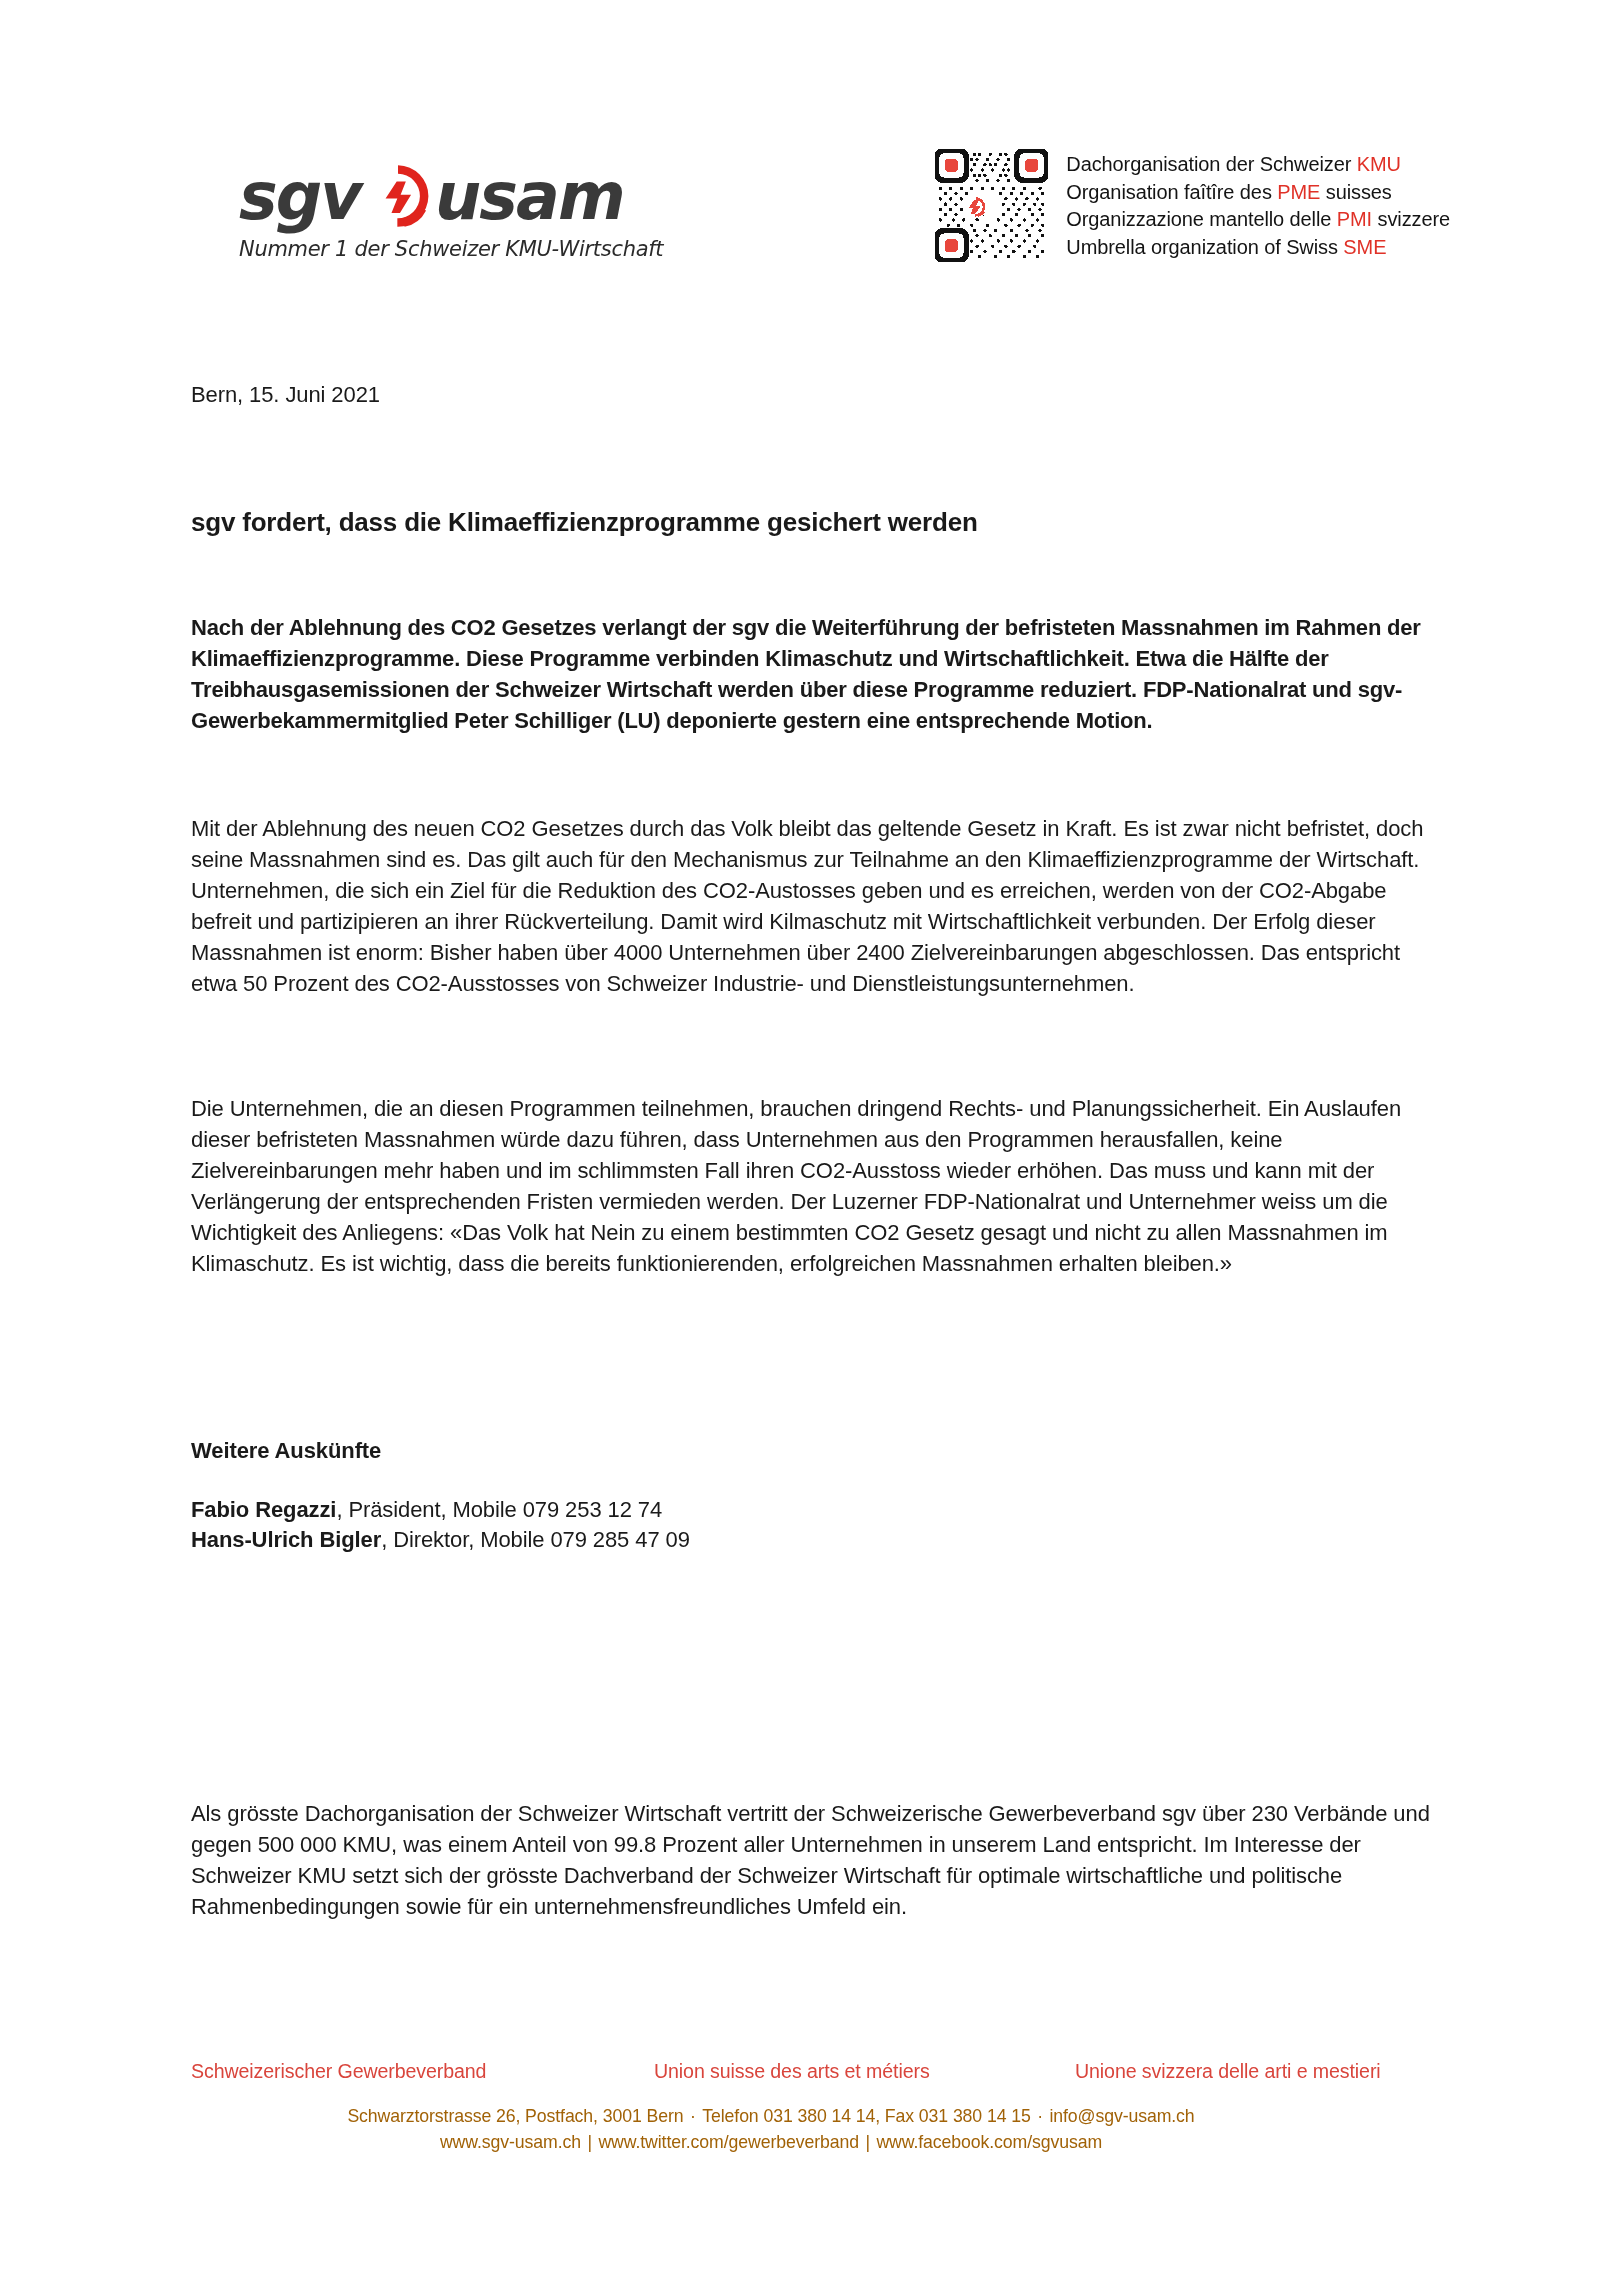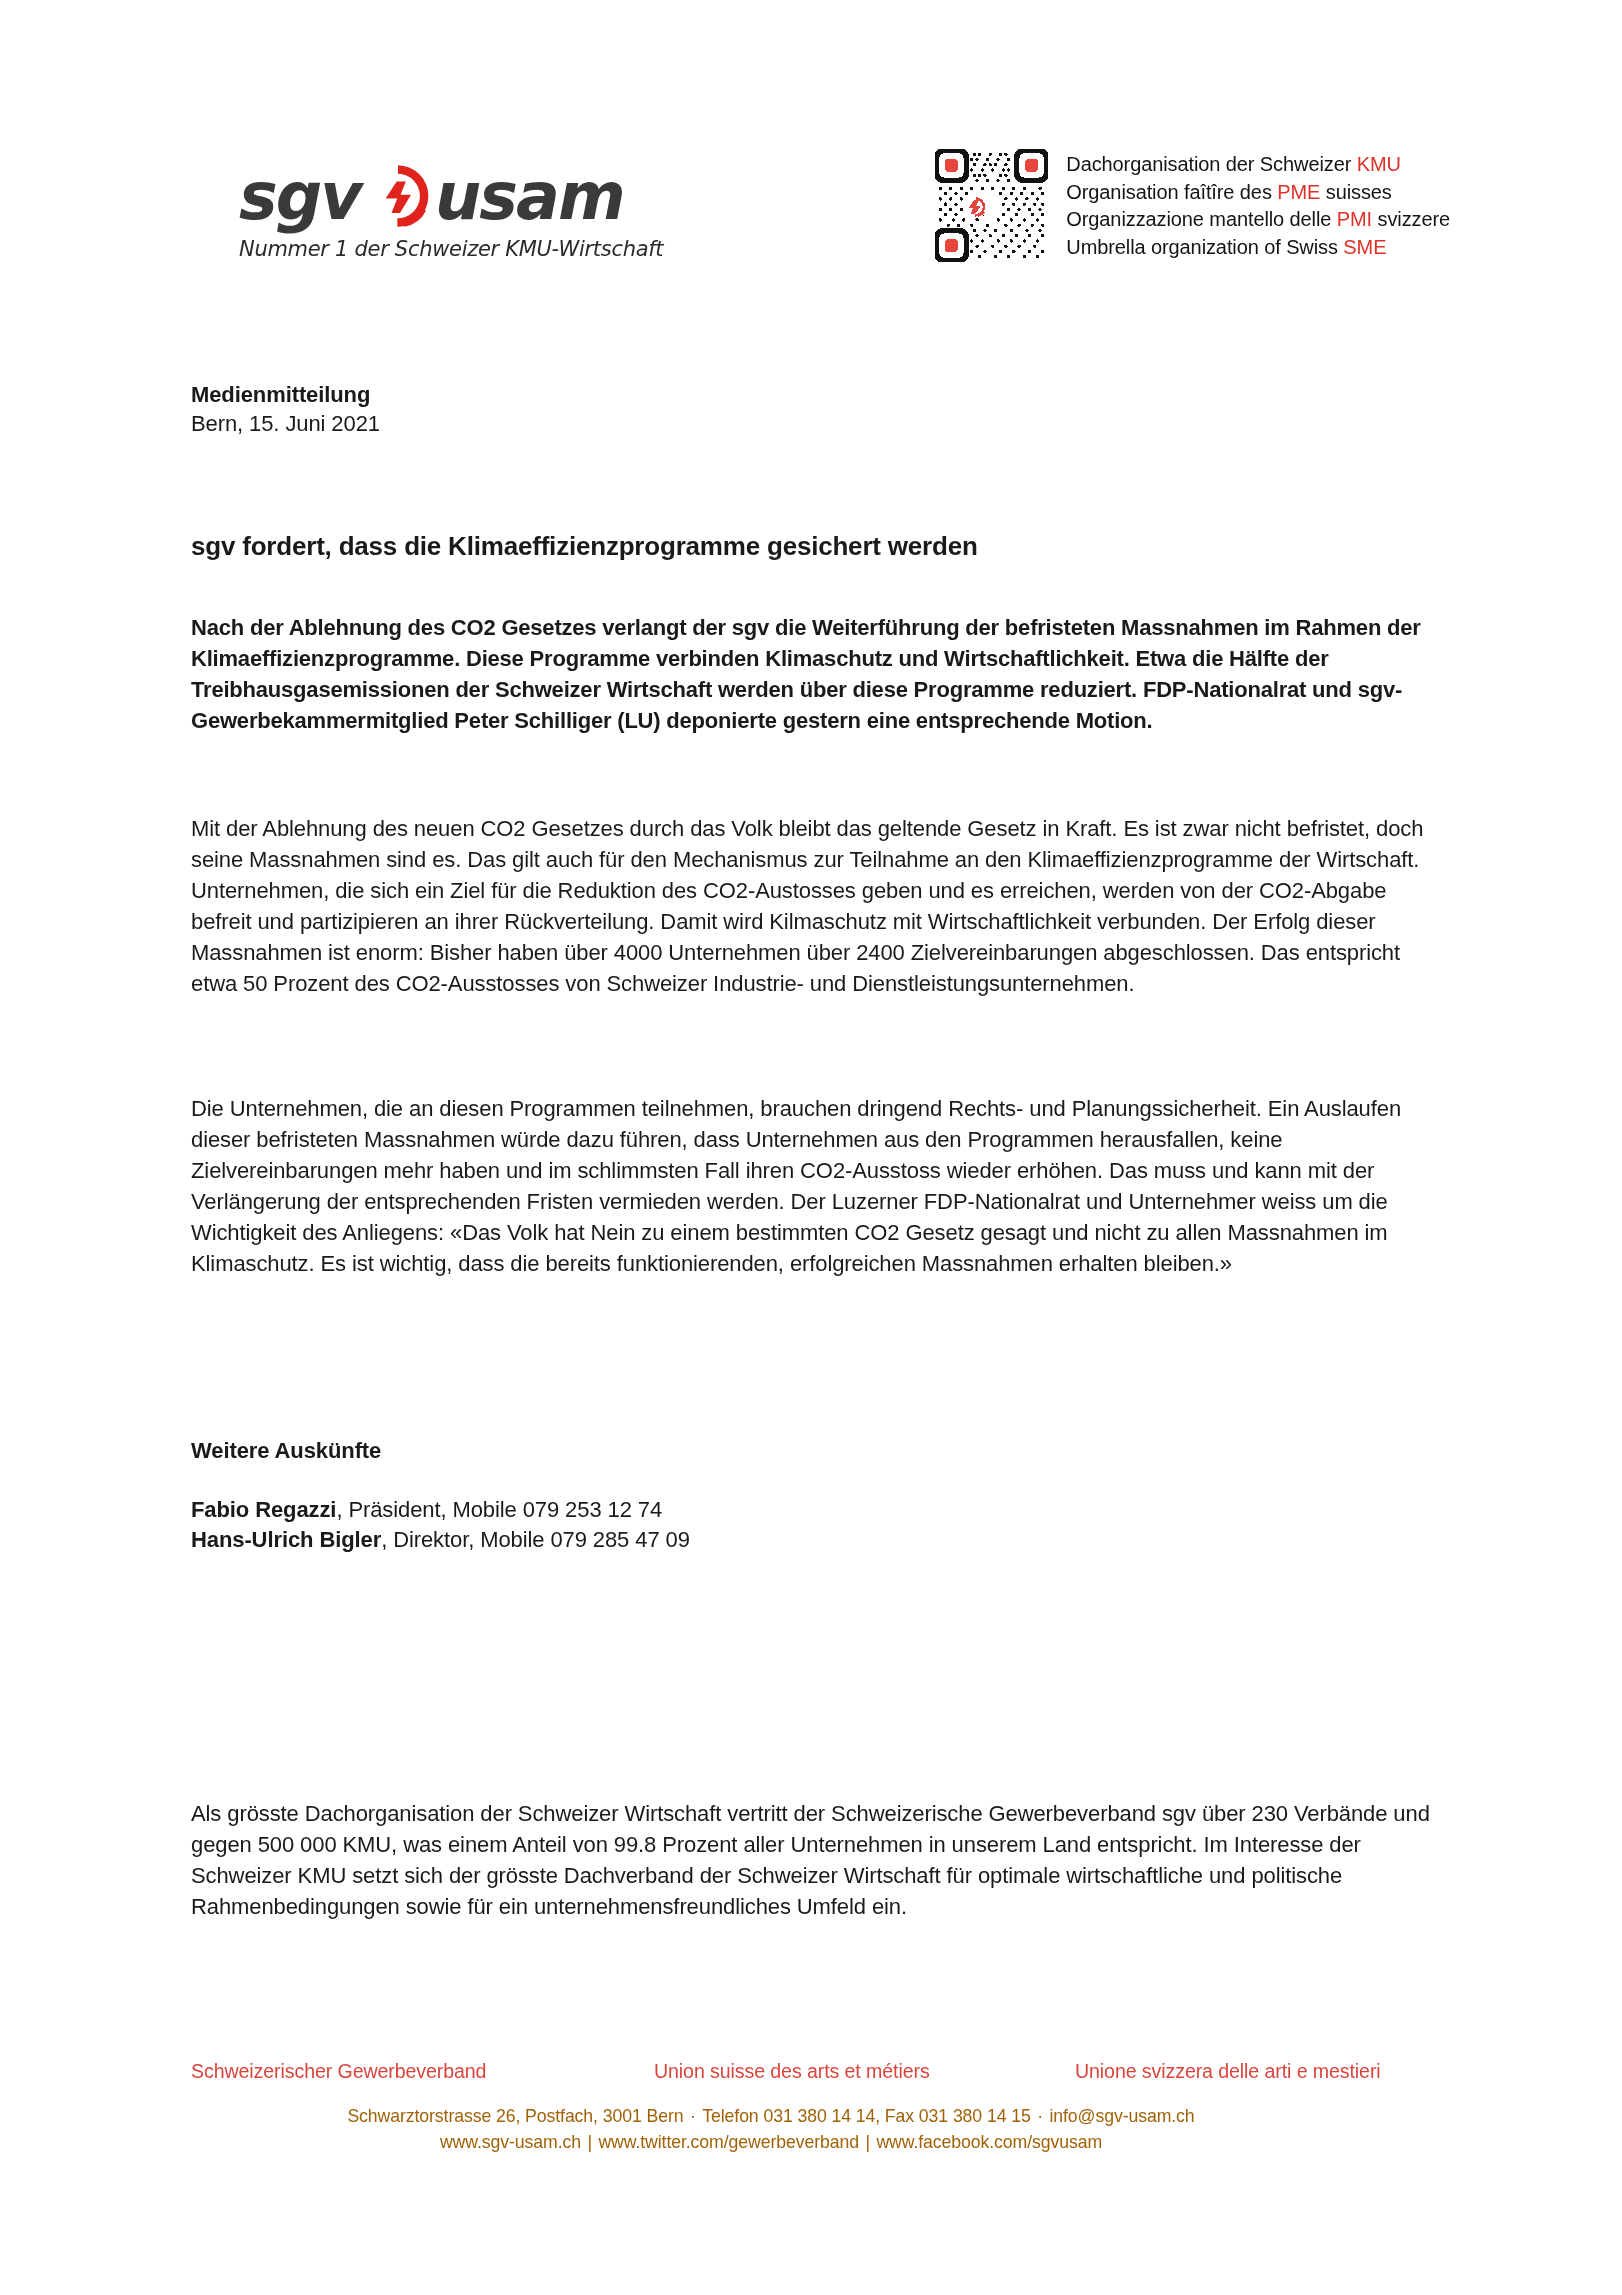--- a/index.html
+++ b/index.html
@@ -372,25 +372,24 @@
         <div class="slogan-line">
           <span>Umbrella organization of Swiss </span><span class="hl">SME</span><span></span>
         </div>
       </div>
     </div>
   </div>
 
   <div class="content">
 
     <div class="block" style="top:380px;">
-      <div class="kicker-title">Medienmitteilung</div>
       <div class="kicker-date">Bern, 15. Juni 2021</div>
     </div>
 
-    <div class="block headline" style="top:530px;">sgv fordert, dass die Klimaeffizienzprogramme gesichert werden</div>
+    <div class="block headline" style="top:506px;">sgv fordert, dass die Klimaeffizienzprogramme gesichert werden</div>
 
     <div class="block lead" style="top:612px;">Nach der Ablehnung des CO2 Gesetzes verlangt der sgv die Weiterführung der befristeten Massnahmen im Rahmen der Klimaeffizienzprogramme. Diese Programme verbinden Klimaschutz und Wirtschaftlichkeit. Etwa die Hälfte der Treibhausgasemissionen der Schweizer Wirtschaft werden über diese Programme reduziert. FDP-Nationalrat und sgv-Gewerbekammermitglied Peter Schilliger (LU) deponierte gestern eine entsprechende Motion.</div>
 
     <div class="block para" style="top:813px;">Mit der Ablehnung des neuen CO2 Gesetzes durch das Volk bleibt das geltende Gesetz in Kraft. Es ist zwar nicht befristet, doch seine Massnahmen sind es.  Das gilt auch für den Mechanismus zur Teilnahme an den Klimaeffizienzprogramme der Wirtschaft. Unternehmen, die sich ein Ziel für die Reduktion des CO2-Austosses geben und es erreichen, werden von der CO2-Abgabe befreit und partizipieren an ihrer Rückverteilung. Damit wird Kilmaschutz mit Wirtschaftlichkeit verbunden. Der Erfolg dieser Massnahmen ist enorm: Bisher haben über 4000 Unternehmen über 2400 Zielvereinbarungen abgeschlossen. Das entspricht etwa 50 Prozent des CO2-Ausstosses von Schweizer Industrie- und Dienstleistungsunternehmen.</div>
 
     <div class="block para" style="top:1093px;">Die Unternehmen, die an diesen Programmen teilnehmen, brauchen dringend Rechts- und Planungssicherheit. Ein Auslaufen dieser befristeten Massnahmen würde dazu führen, dass Unternehmen aus den Programmen herausfallen, keine Zielvereinbarungen mehr haben und im schlimmsten Fall ihren CO2-Ausstoss wieder erhöhen. Das muss und kann mit der Verlängerung der entsprechenden Fristen vermieden werden. Der Luzerner FDP-Nationalrat und Unternehmer weiss um die Wichtigkeit des Anliegens: «Das Volk hat Nein zu einem bestimmten CO2 Gesetz gesagt und nicht zu allen Massnahmen im Klimaschutz. Es ist wichtig, dass die bereits funktionierenden, erfolgreichen Massnahmen erhalten bleiben.»</div>
 
     <div class="block subhead" style="top:1436px;">Weitere Auskünfte</div>
 
     <div class="block" style="top:1495px;">

